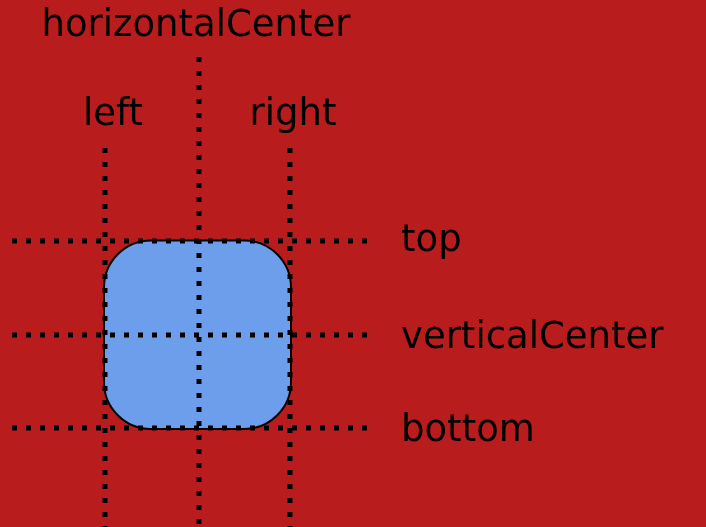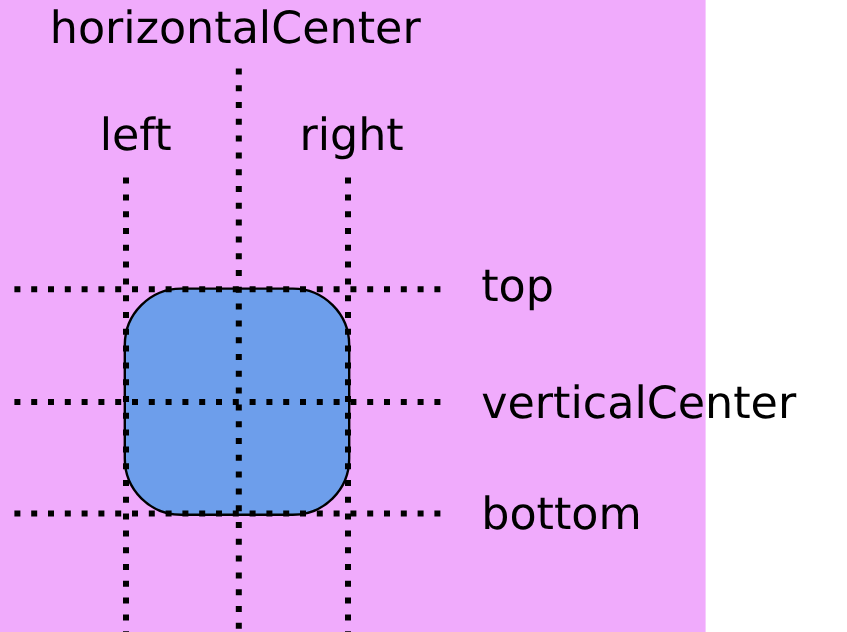--- a/index.html
+++ b/index.html
@@ -5,23 +5,23 @@
   html, body {
     margin: 0;
     padding: 0;
     width: 706px;
     height: 527px;
     background: #ffffff;
     overflow: hidden;
   }
   .stage {
     position: relative;
-    width: 588px;
+    width: 706px;
     height: 527px;
-    background: #f0abfc;
+    background: #b91c1c;
   }
   svg text {
     font-family: "DejaVu Sans", "Liberation Sans", sans-serif;
     font-size: 37px;
     fill: #000000;
   }
   .dotted {
     fill: none;
     stroke-width: 5;
     stroke-dasharray: 5 9;

